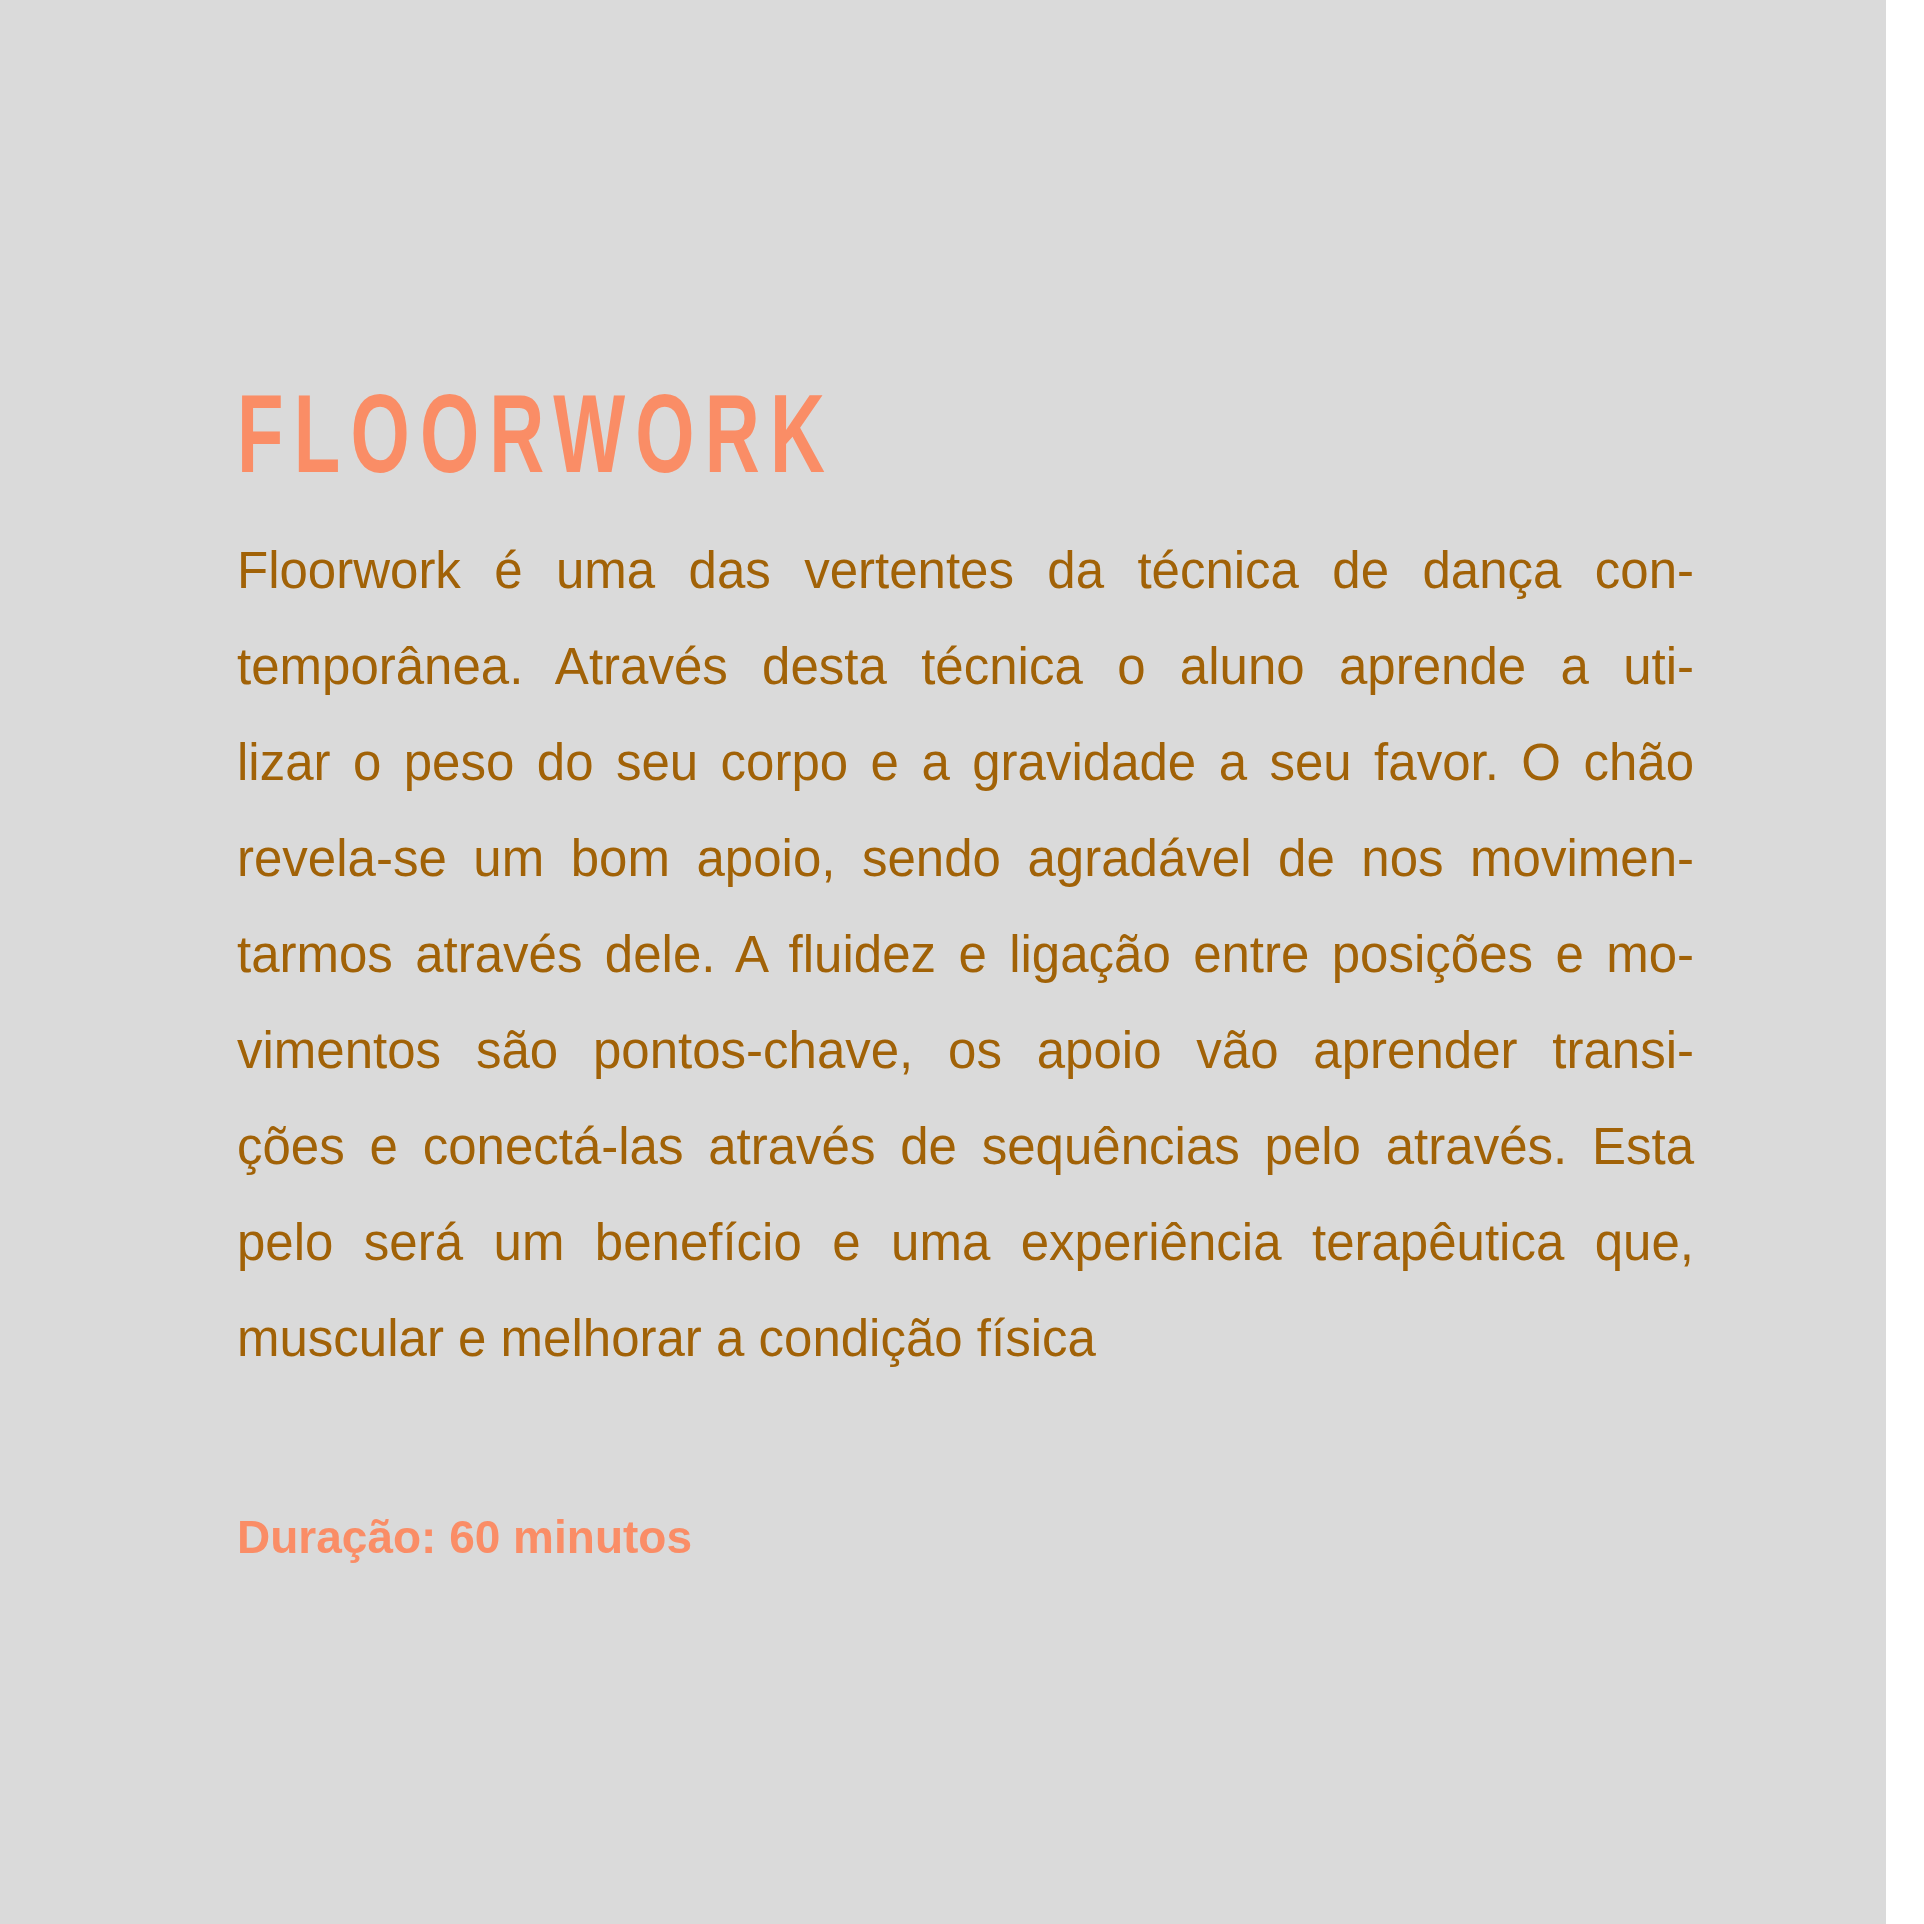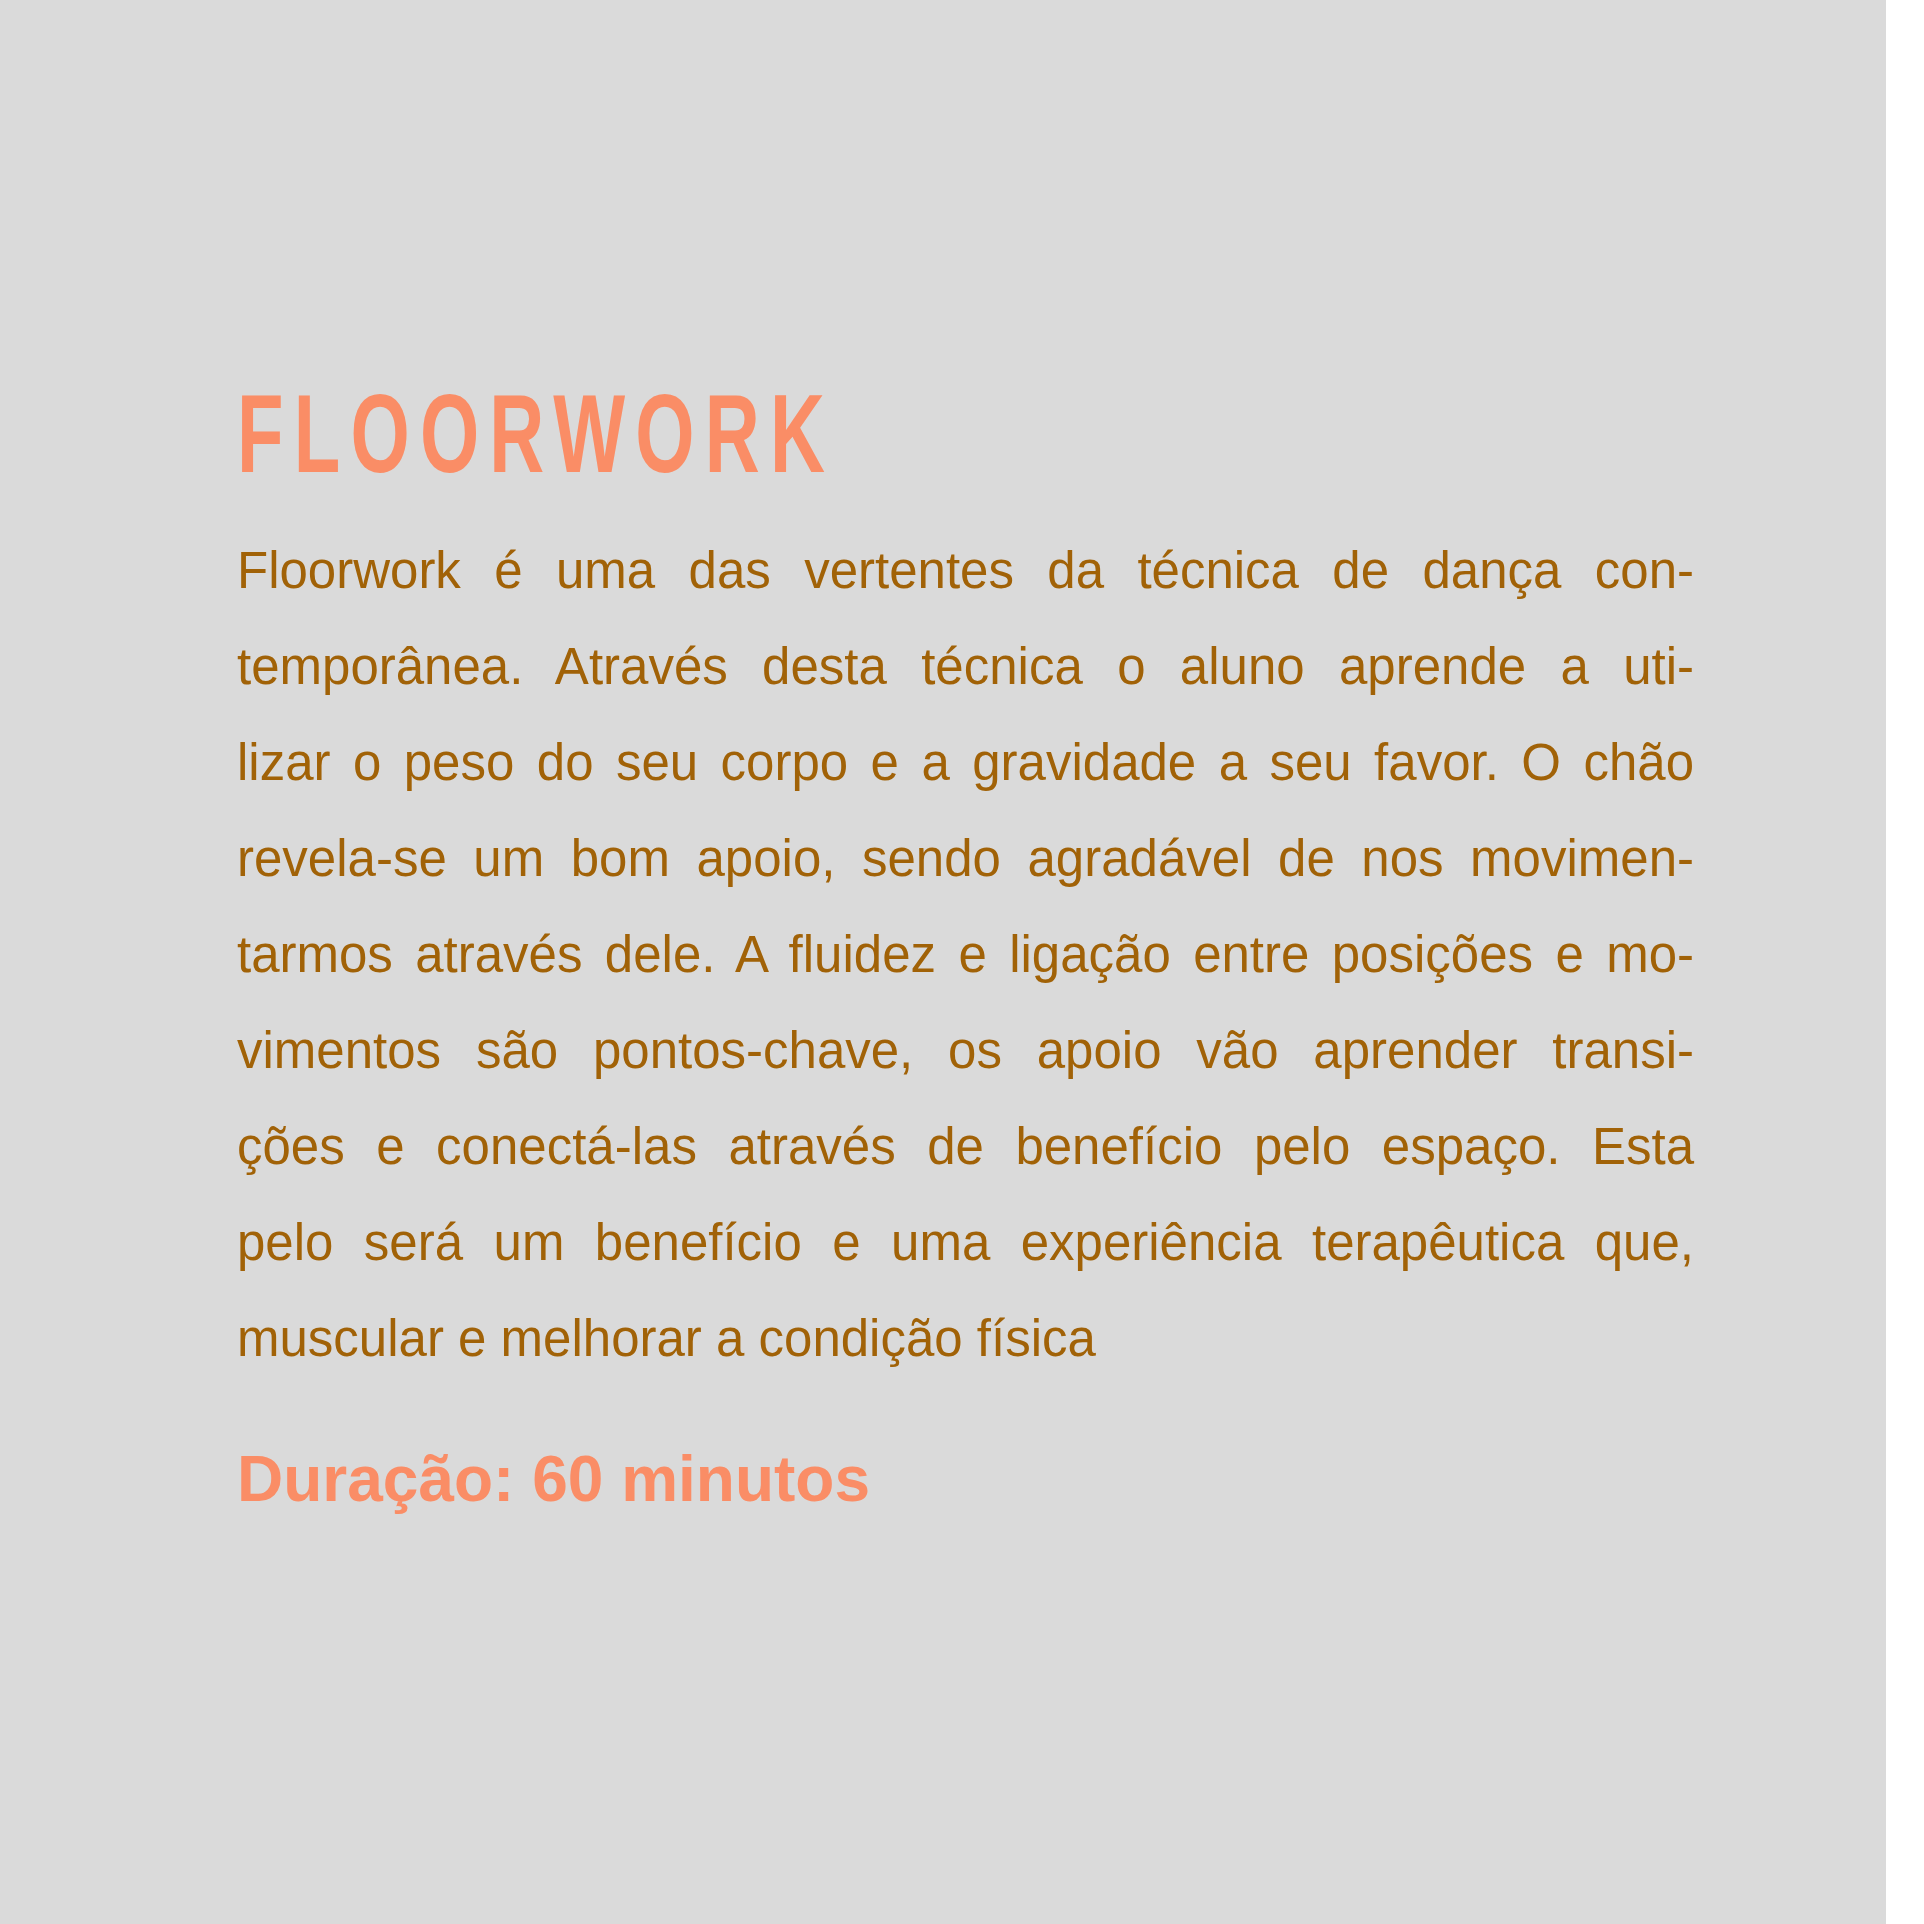--- a/index.html
+++ b/index.html
@@ -44,43 +44,43 @@
     text-align: justify;
     text-align-last: justify;
     white-space: normal;
   }
   .description .line:last-child {
     text-align-last: left;
   }
   .duration {
     position: absolute;
     left: 237px;
-    top: 1447px;
-    font-size: 64px;
+    top: 1505px;
+    font-size: 46px;
     line-height: 64px;
     font-weight: 700;
     color: #FA8D66;
     white-space: nowrap;
   }
 </style>
 </head>
 <body>
 
 <div class="poster">
 
   <h1 class="title">FLOORWORK</h1>
 
   <div class="description">
     <div class="line">Floorwork é uma das vertentes da técnica de dança con-</div>
     <div class="line">temporânea. Através desta técnica o aluno aprende a uti-</div>
     <div class="line">lizar o peso do seu corpo e a gravidade a seu favor. O chão</div>
     <div class="line">revela-se um bom apoio, sendo agradável de nos movimen-</div>
     <div class="line">tarmos através dele. A fluidez e ligação entre posições e mo-</div>
     <div class="line">vimentos são pontos-chave, os apoio vão aprender transi-</div>
-    <div class="line">ções e conectá-las através de benefício pelo espaço. Esta</div>
+    <div class="line">ções e conectá-las através de sequências pelo através. Esta</div>
     <div class="line">pelo será um benefício e uma experiência terapêutica que,</div>
     <div class="line">muscular e melhorar a condição física</div>
   </div>
 
   <div class="duration">Duração: 60 minutos</div>
 
 </div>
 
 
 </body></html>

